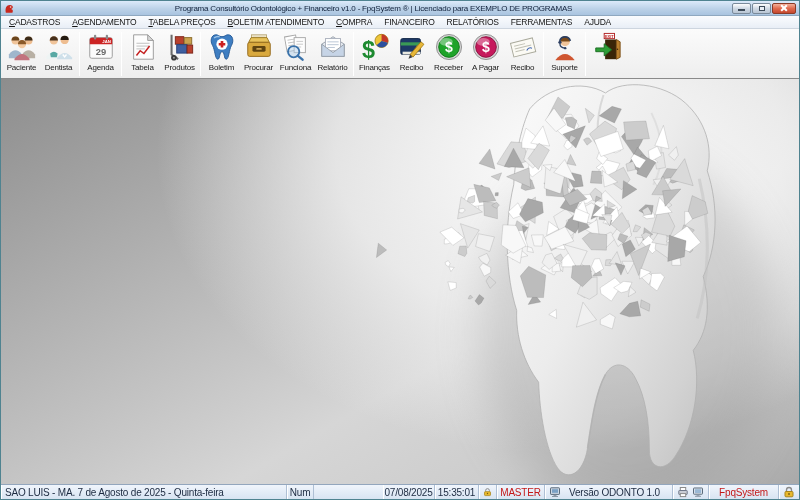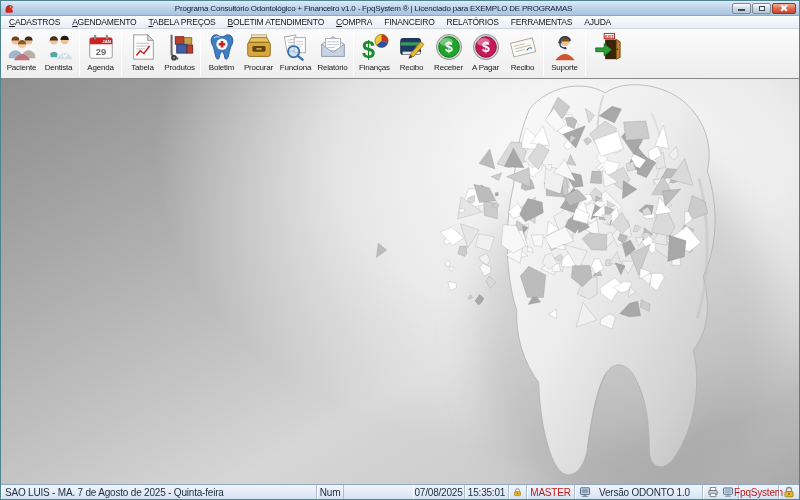--- a/index.html
+++ b/index.html
@@ -581,21 +581,21 @@
         <rect x="1.8" y="4.5" width="8.4" height="4" rx="0.6" fill="#c8ccd4" stroke="#70788a"></rect>
         <rect x="3.3" y="7.6" width="5.4" height="3" fill="#ffffff" stroke="#8a8a8a"></rect>
       </svg>
       <svg viewBox="0 0 12 12">
         <rect x="1.5" y="2" width="9" height="6.2" rx="0.6" fill="#e4e9f0" stroke="#5a6a7a"></rect>
         <rect x="2.8" y="3.2" width="6.4" height="3.8" fill="#9ab8d4"></rect>
         <rect x="4.5" y="8.6" width="3" height="1.2" fill="#8a97a5"></rect>
         <rect x="3" y="9.8" width="6" height="1" fill="#8a97a5"></rect>
       </svg>
     </div>
-    <div class="sb-panel sb-center sb-red" style="width:40px">FpqSystem</div>
+    <div class="sb-panel sb-center sb-red" style="width:70px">FpqSystem</div>
     <div class="sb-panel sb-center" style="width:20px; border-right:none">
       <svg viewBox="0 0 12 12">
         <path d="M3.5 5.5 V4 a2.5 2.5 0 0 1 5 0 v1.5" stroke="#8a8a8a" stroke-width="1.3" fill="none"></path>
         <rect x="2" y="5.5" width="8" height="5.3" rx="1" fill="#e8b82c" stroke="#a8841a"></rect>
         <circle cx="6" cy="8" r="0.9" fill="#7a5c10"></circle>
       </svg>
     </div>
   </div>
 
 </div>

